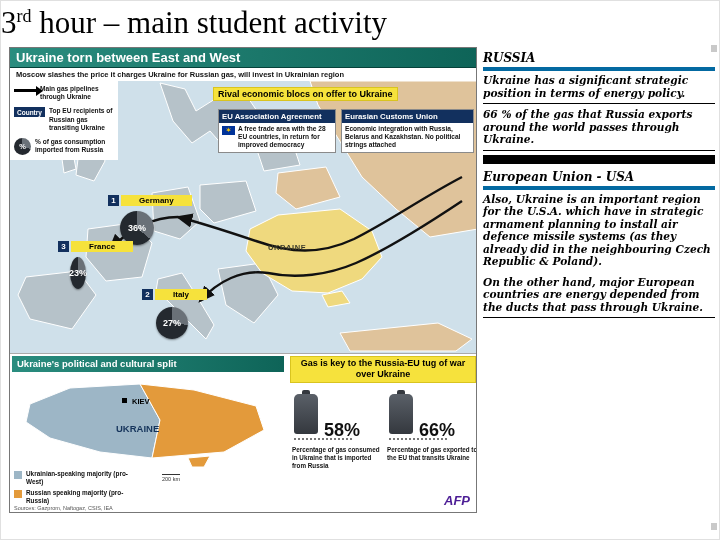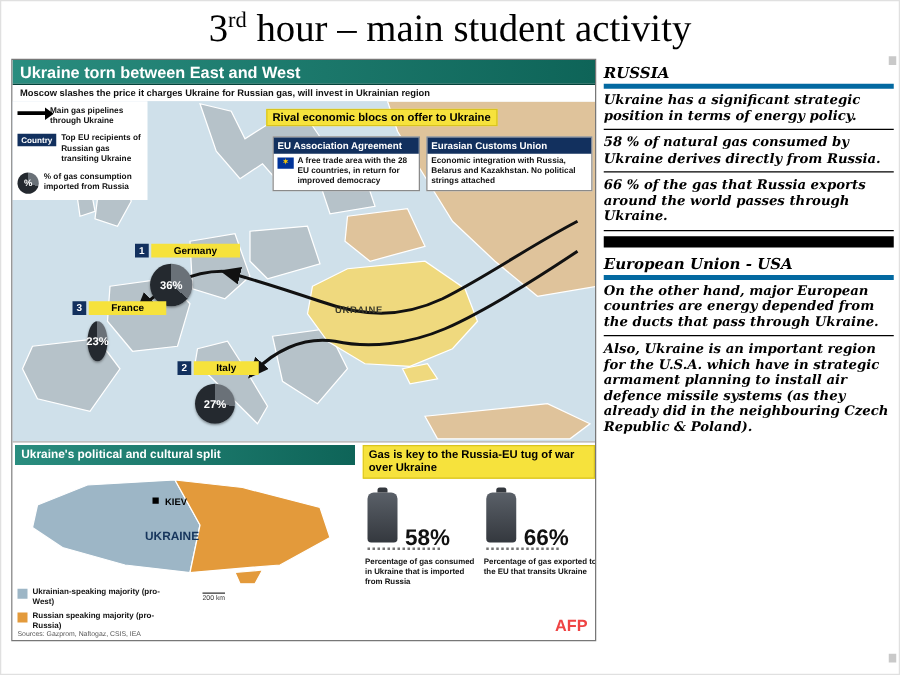--- a/index.html
+++ b/index.html
@@ -5,21 +5,21 @@
   * { box-sizing: border-box; }
   html,body { margin:0; padding:0; }
   body {
     width:720px; height:540px; position:relative; background:#fff;
     font-family:"Liberation Sans", sans-serif; overflow:hidden;
   }
   .slide { position:absolute; inset:0; background:#fff; border:1px solid #e0e0e0; }
 
   
   .title {
-    position:absolute; top:4px; left:0; right:0; text-align:center;
+    position:absolute; top:4px; left:0; right:0; 
     font-family:"Liberation Serif", serif; font-size:31px; font-weight:400; color:#000; margin:0;
   }
   .title sup { font-size:58%; }
 
   
   .infographic {
     position:absolute; left:8px; top:46px; width:468px; height:466px;
     border:1px solid #777; background:#fff; overflow:hidden;
   }
   .ig-header {
@@ -93,35 +93,36 @@
   .sl-sq { width:8px; height:8px; flex:0 0 8px; margin-top:1px; }
   .sl-sq.blue { background:#9db6c6; }
   .sl-sq.orange { background:#e39a3b; }
   .sl-txt { font-size:6.4px; font-weight:bold; color:#111; line-height:1.25; width:110px; }
   .scale-label { position:absolute; left:152px; top:120px; font-size:5.5px; color:#333; border-top:1px solid #333; padding-top:1px; }
 
   .gas-hd {
     position:absolute; left:280px; top:2px; width:186px; background:#f6e23c;
     font-size:9px; font-weight:bold; color:#000; padding:2px 5px; line-height:1.25;
     box-shadow:0 0 0 1px #d9c41f inset;
+    text-align:center;
   }
   .tank { position:absolute; width:24px; height:40px; background:linear-gradient(#5a6068,#34383e); border-radius:5px 5px 3px 3px; }
   .tank::before { content:''; position:absolute; top:-4px; left:8px; width:8px; height:4px; background:#34383e; border-radius:2px 2px 0 0; }
   .tank::after { content:''; position:absolute; left:0; right:-34px; bottom:-6px; border-bottom:2px dotted #777; }
   .tank1 { left:284px; top:40px; }
   .tank2 { left:379px; top:40px; }
   .stat-val { position:absolute; font-size:18px; font-weight:bold; color:#111;margin-top:16px; }
   .val1 { left:314px; top:50px; }
   .val2 { left:409px; top:50px; }
   .stat-cap { position:absolute; width:92px; font-size:6.3px; font-weight:bold; color:#111; line-height:1.3; }
   .cap1 { left:282px; top:92px; }
   .cap2 { left:377px; top:92px; }
 
   .sources { position:absolute; left:4px; bottom:3px; font-size:5.5px; color:#555; }
-  .afp { position:absolute; right:8px; bottom:6px; font-size:13px; font-weight:bold; color:#ef4444; font-family:"Liberation Sans", sans-serif; }
+  .afp { position:absolute; right:8px; bottom:6px; font-size:13px; font-weight:bold; font-style:italic; color:#4c1d95; font-family:"Liberation Sans", sans-serif; }
 
   
   .notes {
     position:absolute; left:482px; top:50px; width:232px; height:488px;
     font-family:"DejaVu Serif", serif; font-style:italic; font-weight:bold; color:#000;
   }
   .nb-h { font-size:12px; margin:0 0 3px 0; padding-bottom:2px; border-bottom:4px solid #0369a1; }
   .nb-p { font-size:10.6px; line-height:1.18; margin:0 0 4px 0; padding-bottom:4px; border-bottom:1.5px solid #000; }
   .nb-p.no-line { border-bottom:none; }
   .black-bar { height:9px; background:#000; margin:4px 0 6px 0; }
@@ -261,23 +262,22 @@
       <div class="stat-cap cap2">Percentage of gas exported to the EU that transits Ukraine</div>
 
       <div class="sources">Sources: Gazprom, Naftogaz, CSIS, IEA</div>
       <div class="afp">AFP</div>
     </div>
   </div>
 
   <div class="notes">
     <h2 class="nb-h">RUSSIA</h2>
     <p class="nb-p">Ukraine has a significant strategic position in terms of energy policy.</p>
-    <p class="nb-p">58 % of natural gas consumed by Ukraine derives directly from Russia.</p>
     <p class="nb-p">66 % of the gas that Russia exports around the world passes through Ukraine.</p>
     <div class="black-bar"></div>
     <h2 class="nb-h">European Union - USA</h2>
+    <p class="nb-p no-line">Also, Ukraine is an important region for the U.S.A. which have in strategic armament planning to install air defence missile systems (as they already did in the neighbouring Czech Republic &amp; Poland).</p>
     <p class="nb-p">On the other hand, major European countries are energy depended from the ducts that pass through Ukraine.</p>
-    <p class="nb-p no-line">Also, Ukraine is an important region for the U.S.A. which have in strategic armament planning to install air defence missile systems (as they already did in the neighbouring Czech Republic &amp; Poland).</p>
   </div>
 
   <div class="scroll-art sa-top"></div>
   <div class="scroll-art sa-bot"></div>
 </div>
 
 </body></html>

